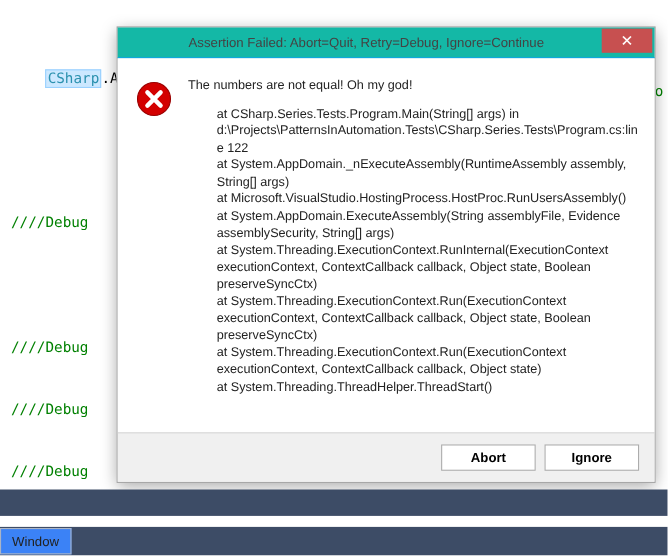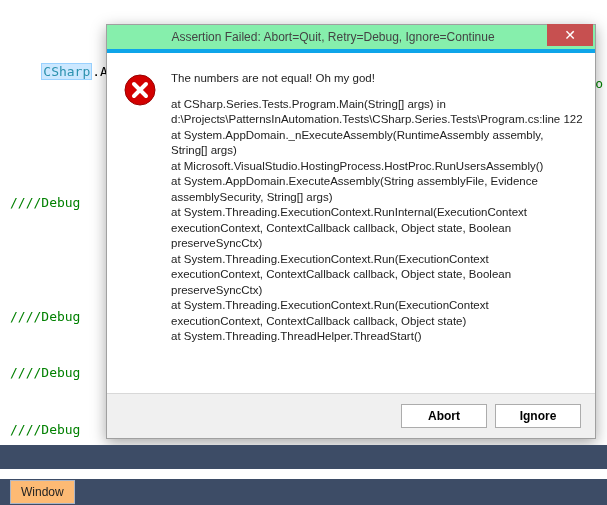--- a/index.html
+++ b/index.html
@@ -27,46 +27,46 @@
     .bottom-bars {
       position: absolute;
       bottom: 0; left: 0; right: 0;
     }
     .bar1, .bar2 {
       height: 24px;
       background: #3D4C66;
     }
     .bar2 { margin-top: 10px; height: 26px; display:flex; align-items:center; }
     .window-btn {
-      background: #fdba74;
+      background: #3b82f6;
       color:#222;
       font-family: "Segoe UI", sans-serif;
       font-size: 12px;
       padding: 4px 10px;
-      margin-left: 10px;
+      margin-left: 0;
       border:1px solid #aab4c6;
     }
     
     .dialog {
       position: absolute;
       top: 24px;
       left: 106px;
       width: 490px;
       background: #F0F0F0;
       border: 1px solid #A0A0A0;
       box-shadow: 0 4px 14px rgba(0,0,0,0.35);
       font-family: "Segoe UI", Tahoma, sans-serif;
     }
     .dialog-titlebar {
-      background: #86efac;
+      background: #14b8a6;
       display: flex;
       align-items: center;
       height: 28px;
       padding-left: 12px;
-      border-bottom: 4px solid #0ea5e9;
+      border-bottom: 1px solid #0ea5e9;
     }
     .dialog-title {
       flex: 1;
       text-align: center;
       font-size: 12px;
       color: #444;
     }
     .dialog-close {
       width: 46px;
       height: 22px;
@@ -96,21 +96,21 @@
     .dialog-text {
       font-size: 11.5px;
       color: #222;
       line-height: 1.35;
       word-break: break-word;
     }
     .dialog-text .msg-main {
       display:block;
       margin-bottom: 10px;
     }
-    .dialog-text .stack-line { display:block; }
+    .dialog-text .stack-line { display:block;margin-left:26px; }
     .dialog-buttons {
       background: #F0F0F0;
       padding: 10px 14px;
       display: flex;
       justify-content: flex-end;
       gap: 8px;
       border-top: 1px solid #D8D8D8;
     }
     .dlg-btn {
       min-width: 86px;

